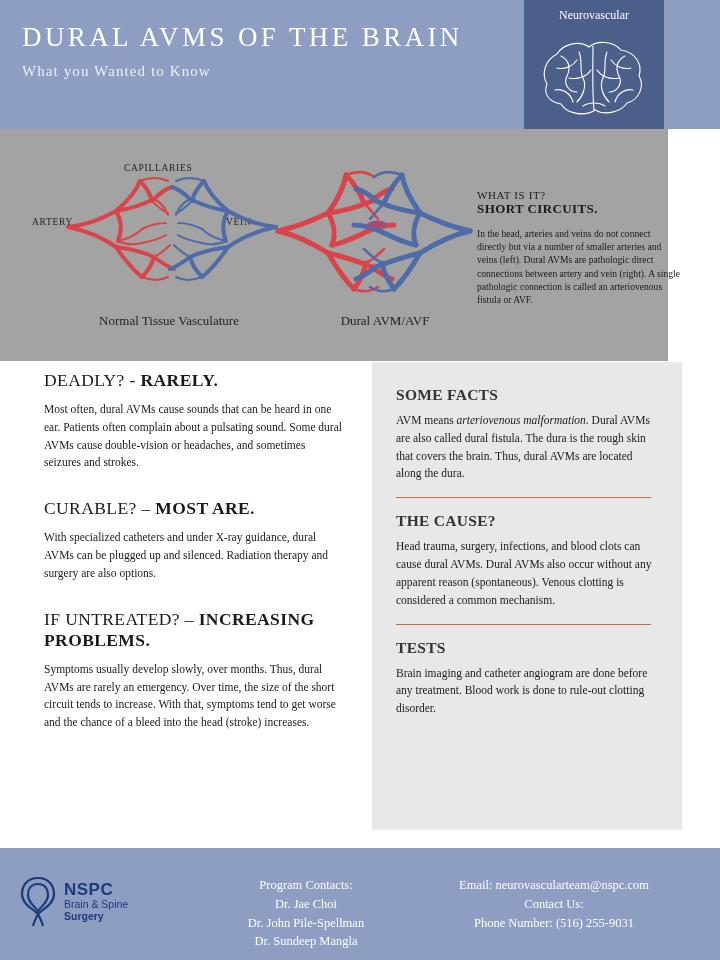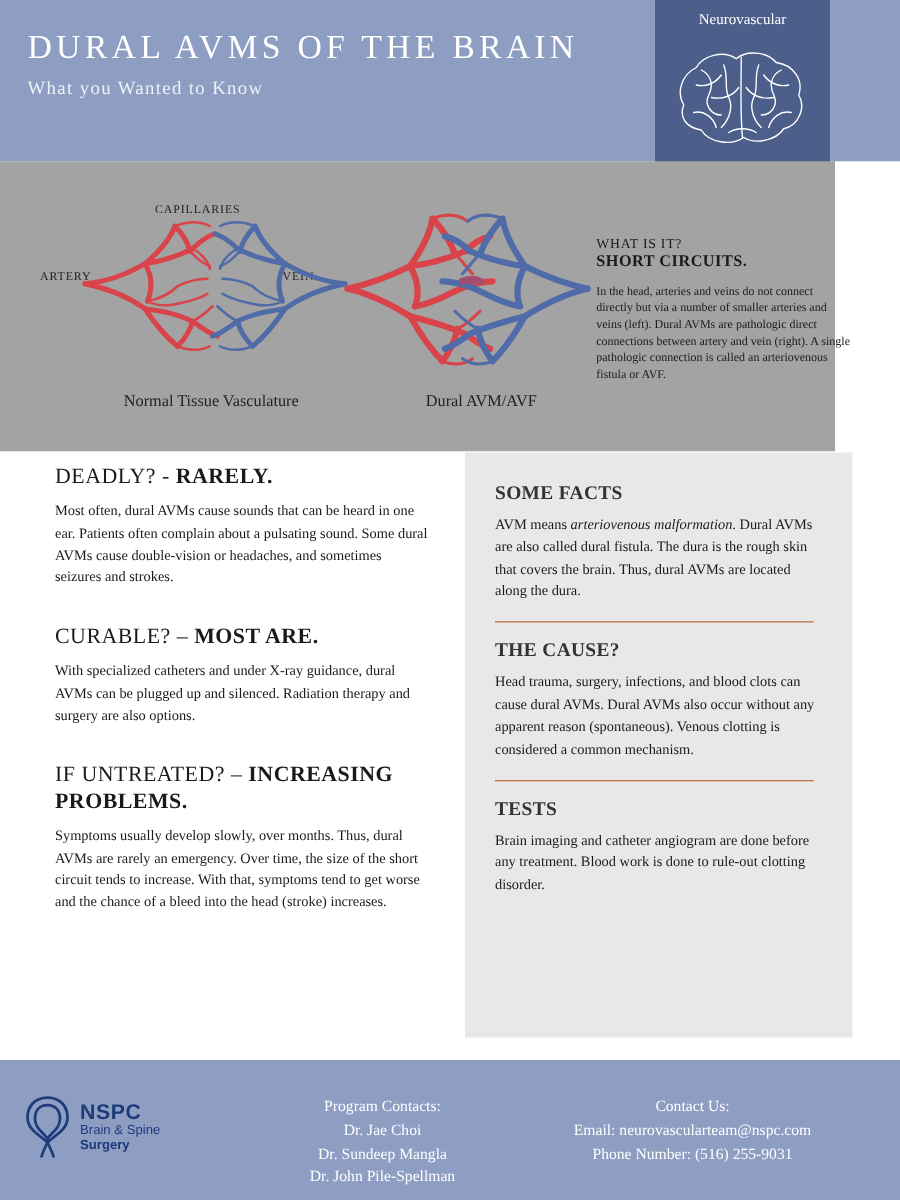--- a/index.html
+++ b/index.html
@@ -422,24 +422,24 @@
       <div class="logo-text">
         <div class="l1">NSPC</div>
         <div class="l2">Brain &amp; Spine</div>
         <div class="l3">Surgery</div>
       </div>
     </div>
 
     <div class="contacts">
       <div>Program Contacts:</div>
       <div>Dr. Jae Choi</div>
+      <div>Dr. John Pile-Spellman</div>
       <div>Dr. Sundeep Mangla</div>
-      <div>Dr. John Pile-Spellman</div>
     </div>
 
     <div class="contactus">
+      <div>Email: neurovascularteam@nspc.com</div>
       <div>Contact Us:</div>
-      <div>Email: neurovascularteam@nspc.com</div>
       <div>Phone Number:  (516) 255-9031</div>
     </div>
   </div>
 
 </div>
 
 </body></html>

